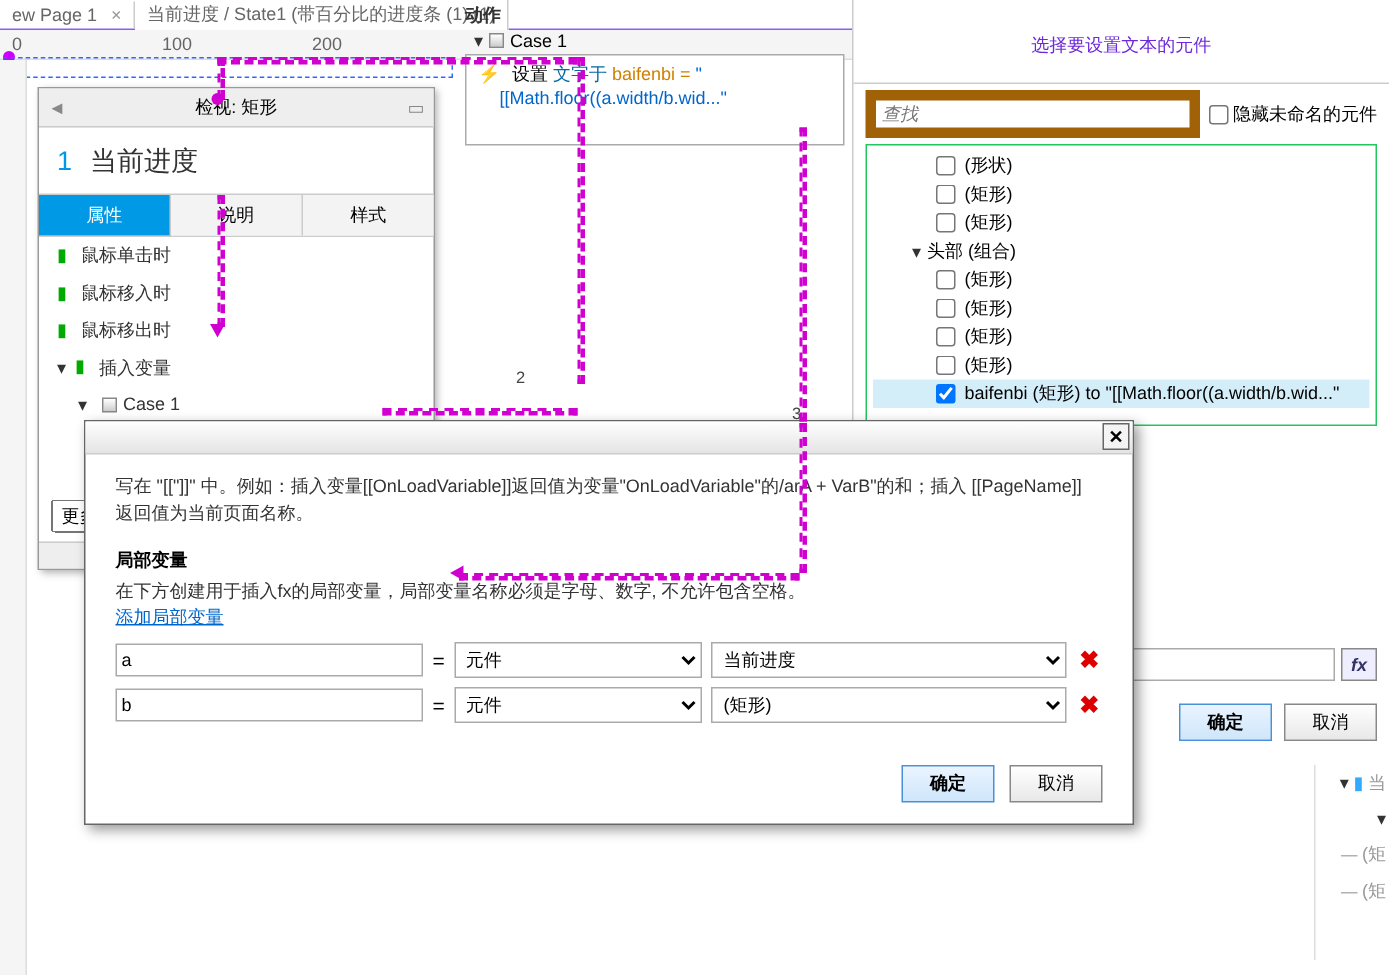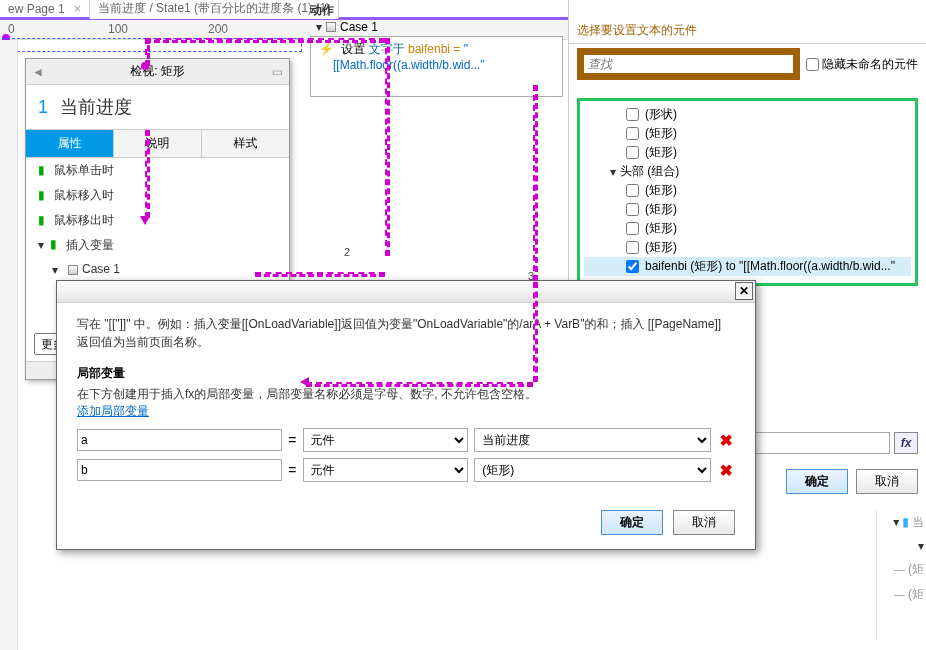--- a/index.html
+++ b/index.html
@@ -1,19 +1,19 @@
 <!DOCTYPE html>
 <html><head>
 <meta charset="utf-8">
 <style>
   * { box-sizing: border-box; margin: 0; padding: 0; font-family: "Microsoft YaHei", Arial, sans-serif; font-size: 12px; }
   body { background: #fff; width: 926px; height: 650px; position: relative; overflow: hidden; }
   
   
-  .tab-bar { height: 20px; display: flex; align-items: center; border-bottom: 3px solid #8b5cf6; }
+  .tab-bar { height: 20px; display: flex; align-items: center; border-bottom: 1px solid #8b5cf6; }
   .tab { padding: 2px 8px; border-right: 1px solid #ccc; color: #666; }
   .tab.active { background: #fff; }
   .tab-close { margin-left: 6px; color: #999; cursor: pointer; }
   
   
   .ruler-area { position: relative; height: 20px; }
   .ruler { height: 20px; background: #f5f5f5; border-bottom: 1px solid #ddd; position: relative; font-size: 9px; color: #666; }
   .ruler span { position: absolute; top: 2px; }
   .ruler-dot { position: absolute; width: 8px; height: 8px; background: #c0f; border-radius: 50%; top: 14px; left: 2px; }
   .blue-dashed { position: absolute; border: 1px dashed #3366ff; }
@@ -50,25 +50,25 @@
   
   .canvas-label { position: absolute; font-weight: bold; color: #333; }
   .case-block { position: absolute; left: 310px; top: 18px; width: 253px; }
   .case-header { padding: 2px 4px; display: flex; align-items: center; }
   .case-body { border: 1px solid #aaa; padding: 4px 8px 24px 8px; background: #fff; }
   .case-body-line { padding-left: 14px; text-indent: -14px; }
   .lightning { color: #d08000; margin-right: 4px; }
   
   
   .config-panel { position: absolute; right: 0; top: 0; width: 358px; border-left: 1px solid #ccc; background: #fff; height: 500px; }
-  .config-sub { padding: 4px 8px; color: #a16207; }
+  .config-sub { padding: 16px 8px; color: #6d28d9; text-align: center; }
   .search-row { display: flex; align-items: center; padding: 4px 8px; gap: 6px; }
   .search-row input[type=text] { flex: 1; padding: 2px 4px; border: 7px solid #a16207; font-style: italic; color: #999; }
   .search-row label { display: flex; align-items: center; gap: 3px; }
-  .tree { padding: 4px 4px 4px 4px; border: 3px solid #22c55e; margin: 14px 8px; height: 188px; overflow: auto; }
+  .tree { padding: 4px 4px 4px 4px; border: 1px solid #22c55e; margin: 0 8px; height: 188px; overflow: auto; }
   .tree-row { display: flex; align-items: center; padding: 1px 0; }
   .tree-row input[type=checkbox] { margin: 0 6px 0 0; }
   .tree-indent0 { padding-left: 42px; }
   .tree-indent1 { padding-left: 24px; }
   .tree-indent2 { padding-left: 42px; }
   .tree-arrow { width: 10px; display: inline-block; text-align: center; color: #333; margin-right: 2px; }
   .tree-row.selected { background: #d4eef9; }
   .set-text-row { display: flex; align-items: center; padding: 6px 8px; gap: 4px; position: absolute; bottom: 40px; left: 0; right: 0;}
   .set-text-row input { flex: 1; padding: 3px; border: 1px solid #aaa; }
   .fx-btn { width: 24px; height: 22px; border: 1px solid #888; background: #eef; text-align: center; line-height: 20px; font-style: italic; font-weight: bold; color: #336; }

